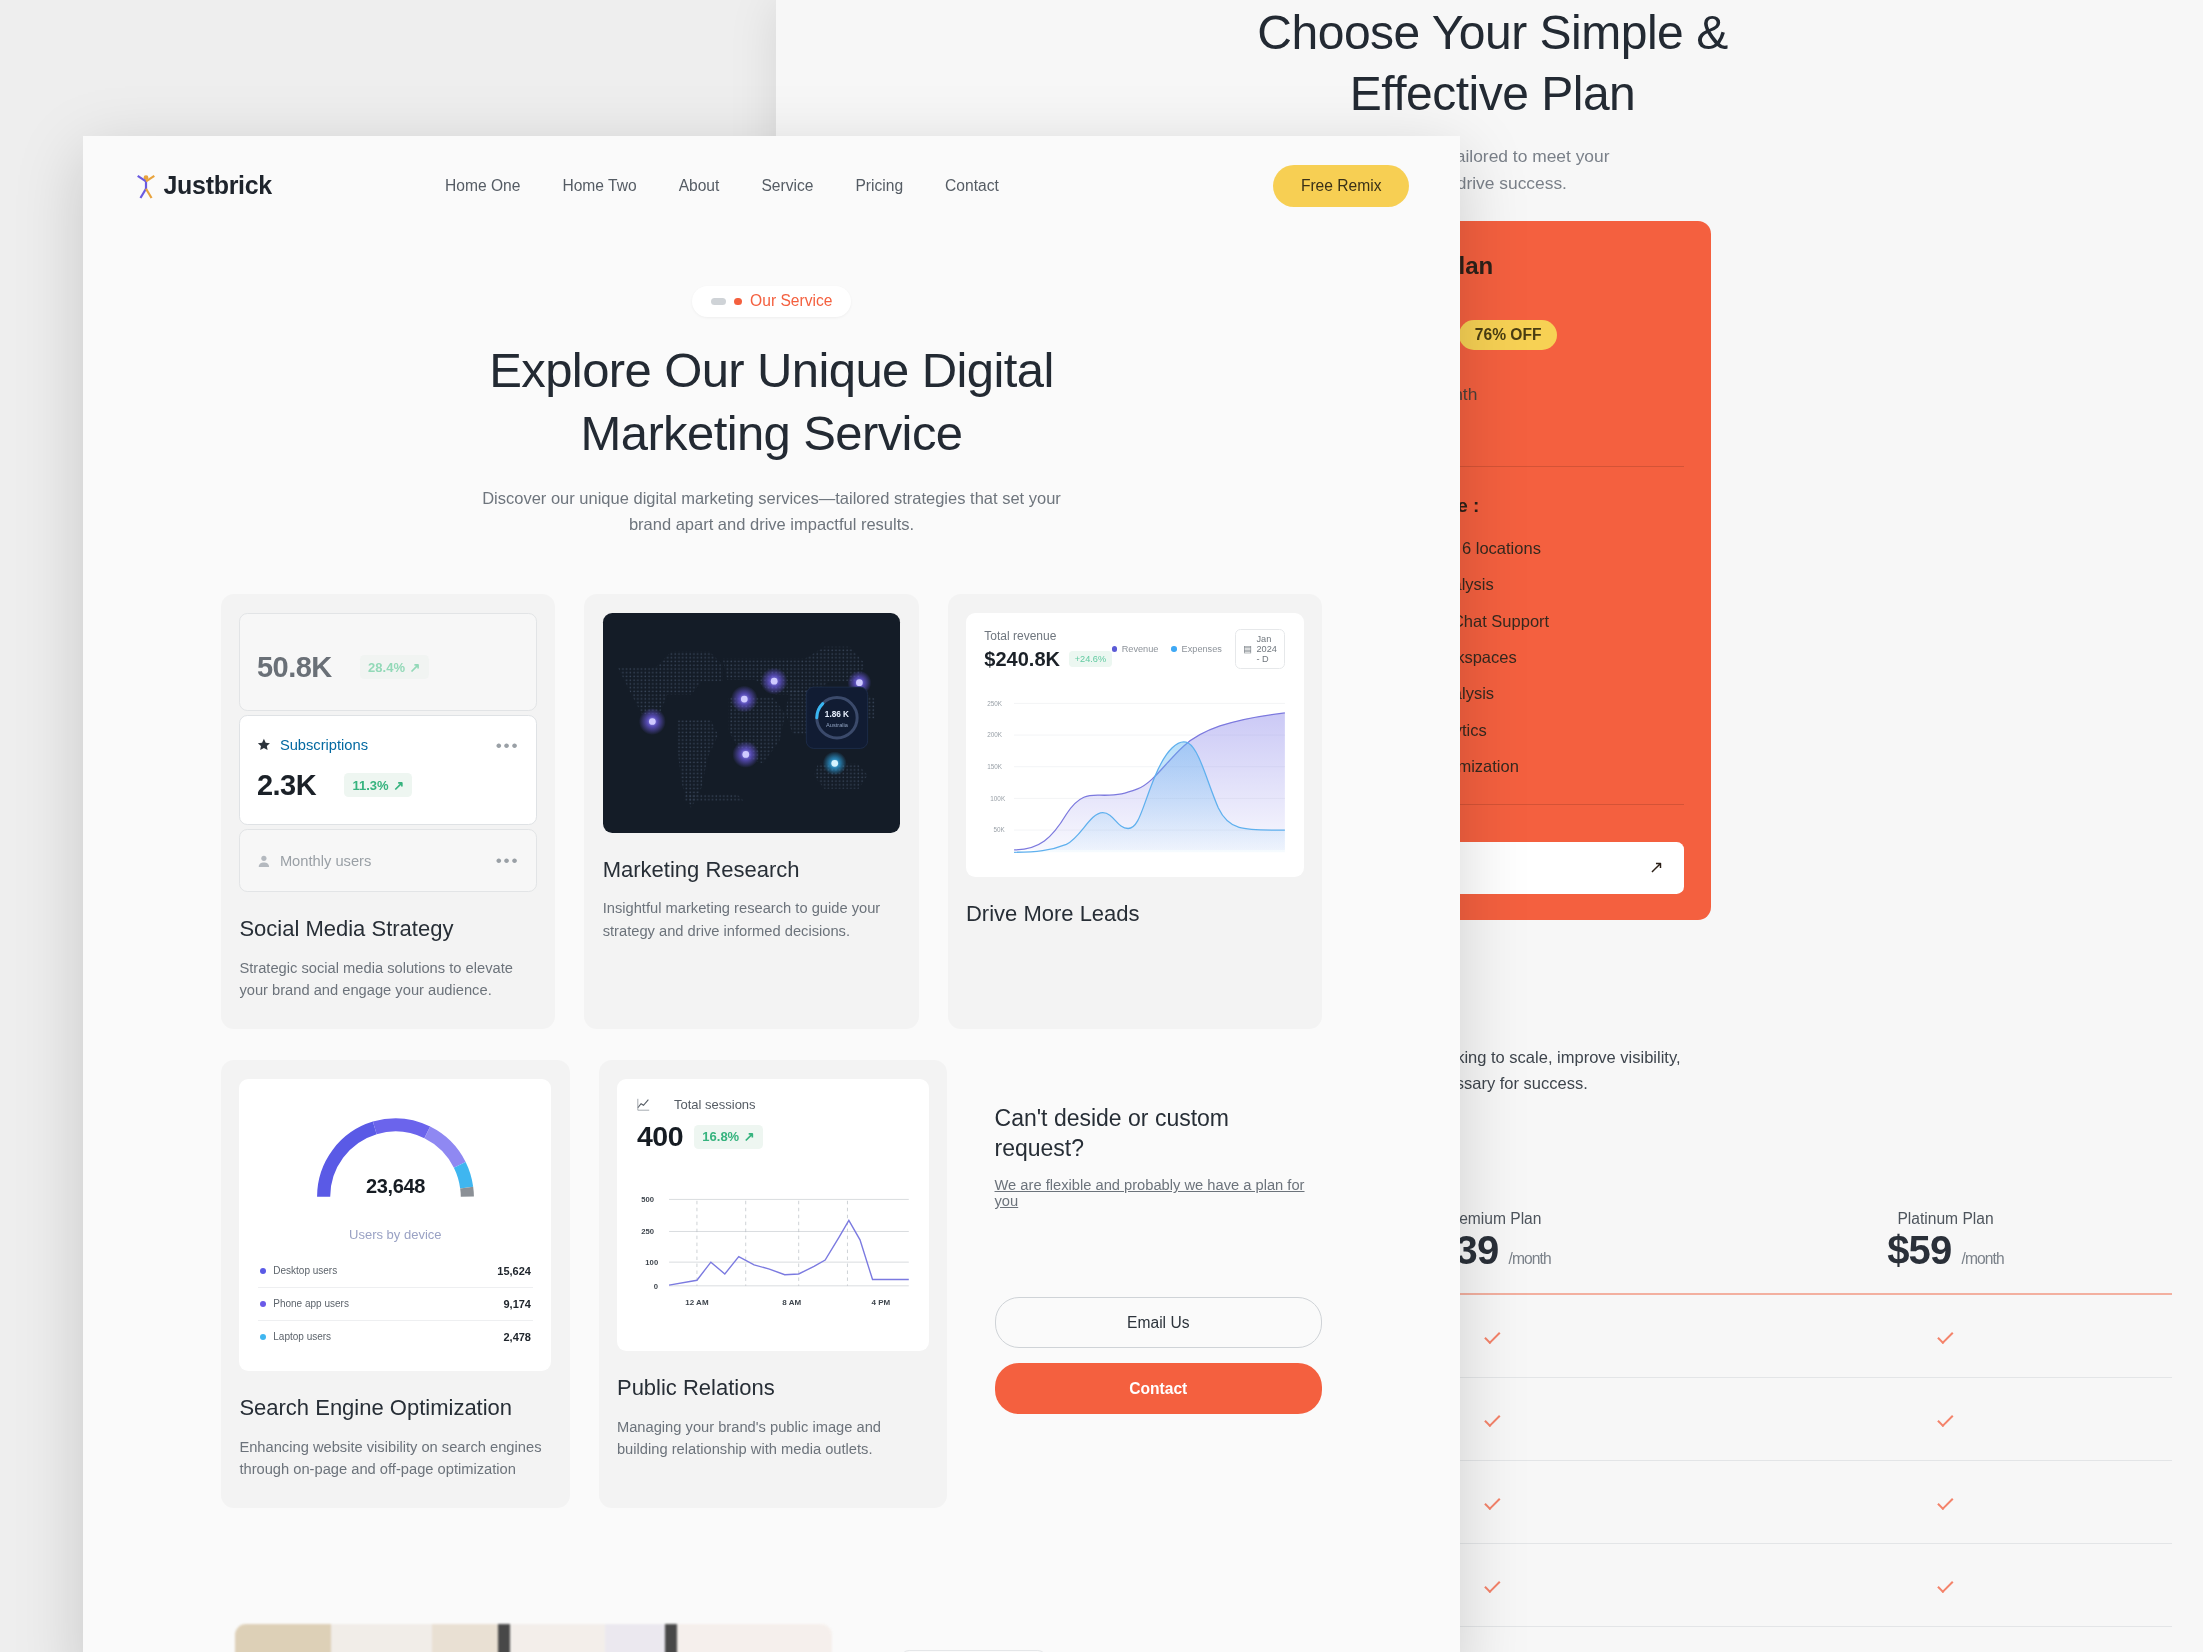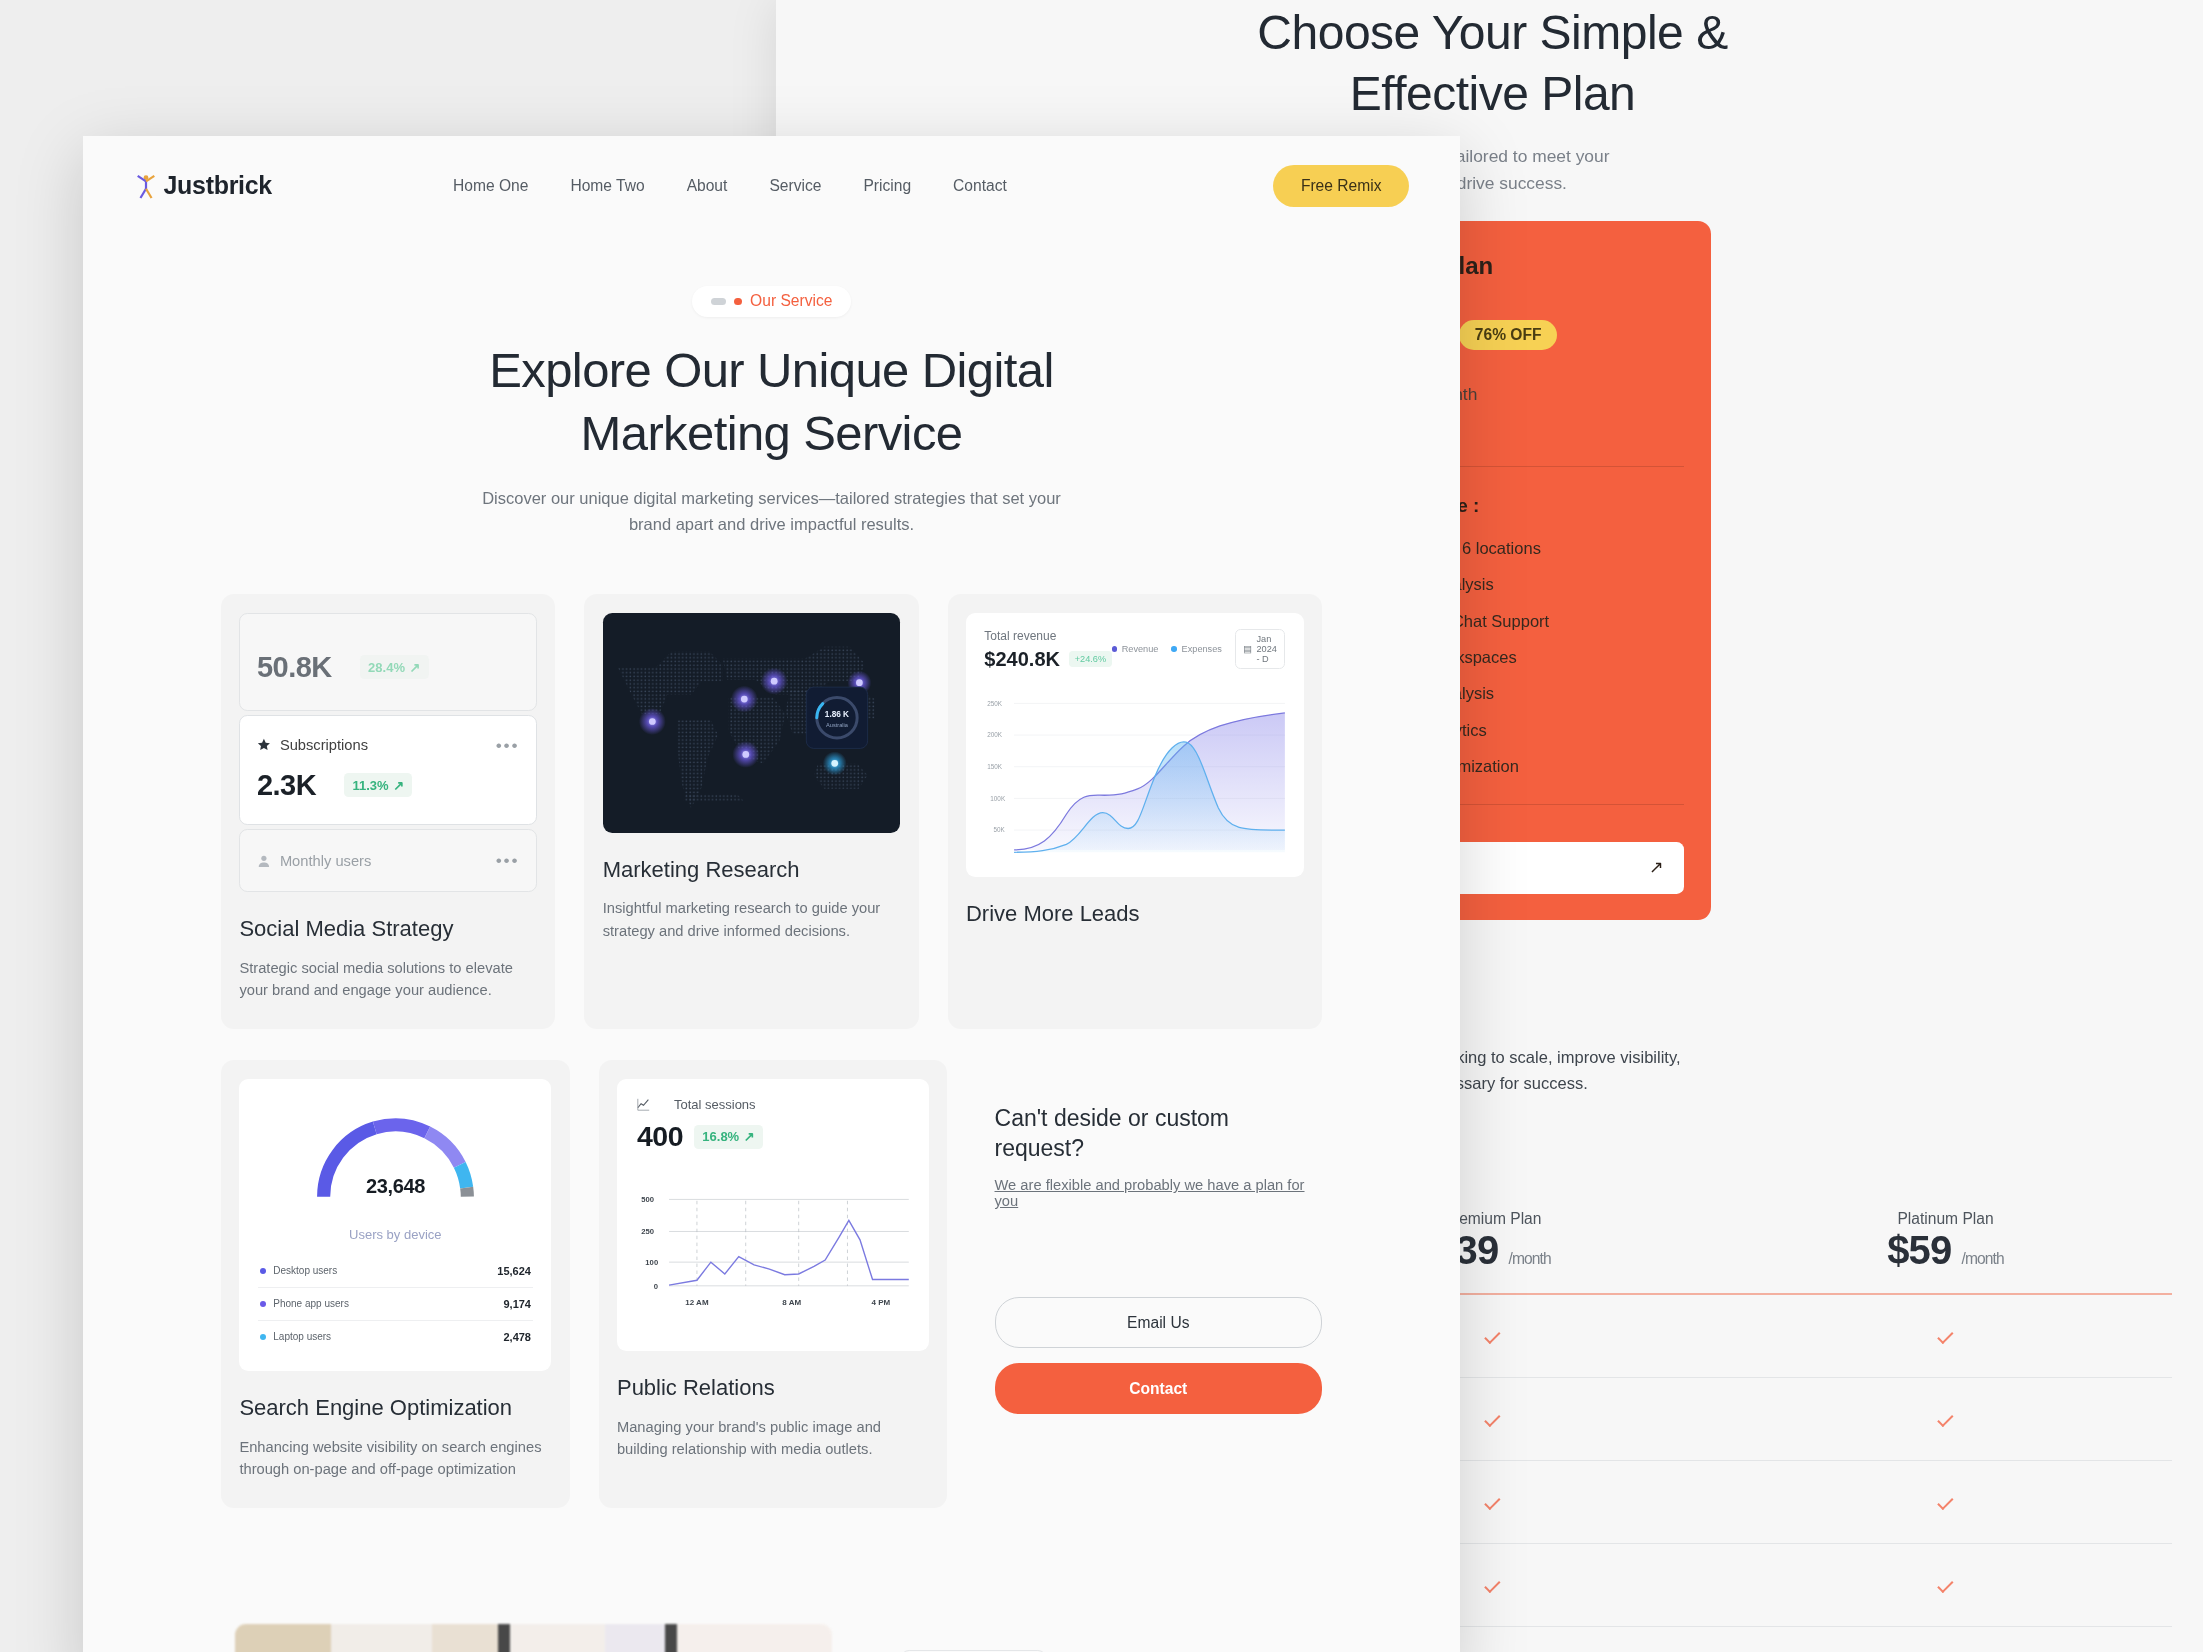--- a/index.html
+++ b/index.html
@@ -83,21 +83,21 @@
   #fg-page {
     position: absolute;
     left: 83px; top: 136px;
     width: 1377px; height: 1543px;
     background: #fafafa;
     box-shadow: 0 16.5px 64px rgba(0,0,0,0.17);
     overflow: hidden;
   }
   .navbar {
     height: 99px; display: flex; align-items: center;
-    padding: 0 51px; gap: 16px;
+    padding: 0 51px; gap: 8px;
   }
   .brand { display: flex; align-items: center; gap: 5.5px; }
   .brand-mark { width: 24px; height: 26px; flex: none; }
   .brand-text { font-size: 25px; font-weight: 700; color: #1e242c; letter-spacing: -0.3px; }
   .nav-links { display: flex; gap: 42px; margin-left: 165px; }
   .nav-link { font-size: 15.6px; color: #555c64; }
   .btn-remix {
     margin-left: auto; background: #f7cf53; color: #3a3118;
     font-size: 15.6px; font-weight: 500; padding: 12px 27.5px; border-radius: 22px;
     border: none;
@@ -130,21 +130,21 @@
   .svc-card.plain { background: transparent; padding: 18.4px 0 0 18.4px; }
   .svc-title { font-size: 22px; color: #272e36; margin-top: 24px; font-weight: 400; }
   .svc-desc { margin-top: 14.7px; font-size: 14.7px; line-height: 1.52; color: #6c737b; }
 
   
   .stats-visual { display: flex; flex-direction: column; gap: 4.6px; }
   .stat-box { border: 0.9px solid #e2e4e6; border-radius: 8.3px; padding: 14.7px 16.5px; background: #f7f7f7; }
   .stat-box.active { background: #ffffff; border-color: #dfe2e5; padding: 18.4px 16.5px 22px 16.5px; }
   .stat-box.top { padding-top: 24px; padding-bottom: 26px; }
   .stat-head { display: flex; align-items: center; justify-content: space-between; }
-  .stat-label { display: flex; align-items: center; gap: 9.2px; font-size: 14.7px; color: #404040; }
+  .stat-label { display: flex; align-items: center; gap: 9.2px; font-size: 14.7px; color: #0369a1; }
   .stat-label.muted { color: #9aa0a6; }
   .dots { color: #9aa0a6; font-size: 17.4px; letter-spacing: 1.8px; }
   .stat-num-row { display: flex; align-items: center; gap: 28px; margin-top: 13px; }
   .stat-num { font-size: 29px; font-weight: 700; color: #1b2128; letter-spacing: -0.5px; }
   .stat-num.gray { color: #6a7077; }
   .chip-up {
     background: #eef6f1; color: #36b37e; font-size: 13px; font-weight: 600;
     padding: 4.6px 8.3px; border-radius: 4.6px; display: inline-flex; gap: 4.6px; align-items: center;
   }
   .chip-up.pale { background: #f1f4f2; color: #93d9b8; }

